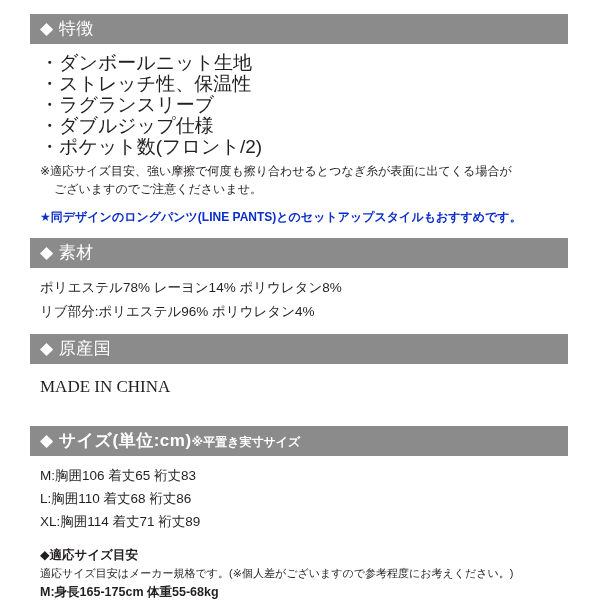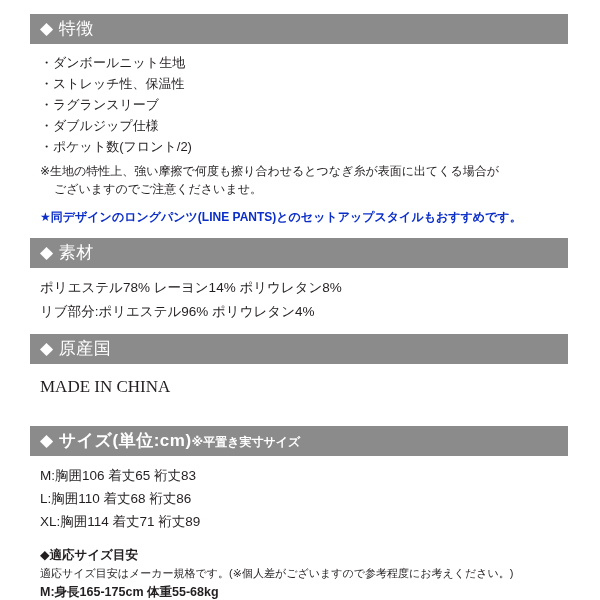--- a/index.html
+++ b/index.html
@@ -34,21 +34,21 @@
     overflow: hidden;
   }
   .section-header .hdr-sub {
     font-size: 12px;
     letter-spacing: 0;
   }
   .section-body {
     padding: 8px 10px 0 10px;
   }
   .bullet-line {
-    font-size: 13px;
+    font-size: 19px;
     line-height: 21px;
     white-space: nowrap;
   }
   .note {
     font-size: 12px;
     line-height: 18px;
     margin-top: 5px;
     white-space: nowrap;
   }
   .note-indent {
@@ -109,21 +109,21 @@
 
 <div class="page">
 
   <div class="section-header sp-h1">◆ 特徴</div>
   <div class="section-body">
     <div class="bullet-line">・ダンボールニット生地</div>
     <div class="bullet-line">・ストレッチ性、保温性</div>
     <div class="bullet-line">・ラグランスリーブ</div>
     <div class="bullet-line">・ダブルジップ仕様</div>
     <div class="bullet-line">・ポケット数(フロント/2)</div>
-    <div class="note">※生地の特性上、強い摩擦で何度も擦り合わせるとつなぎ糸が表面に出てくる場合が</div>
+    <div class="note">※適応サイズ目安、強い摩擦で何度も擦り合わせるとつなぎ糸が表面に出てくる場合が</div>
     <div class="note-indent">ございますのでご注意くださいませ。</div>
     <div class="highlight">★同デザインのロングパンツ(LINE PANTS)とのセットアップスタイルもおすすめです。</div>
   </div>
 
   <div class="section-header sp-h2">◆ 素材</div>
   <div class="section-body">
     <div class="mat-line">ポリエステル78%  レーヨン14%  ポリウレタン8%</div>
     <div class="mat-line">リブ部分:ポリエステル96%  ポリウレタン4%</div>
   </div>
 

